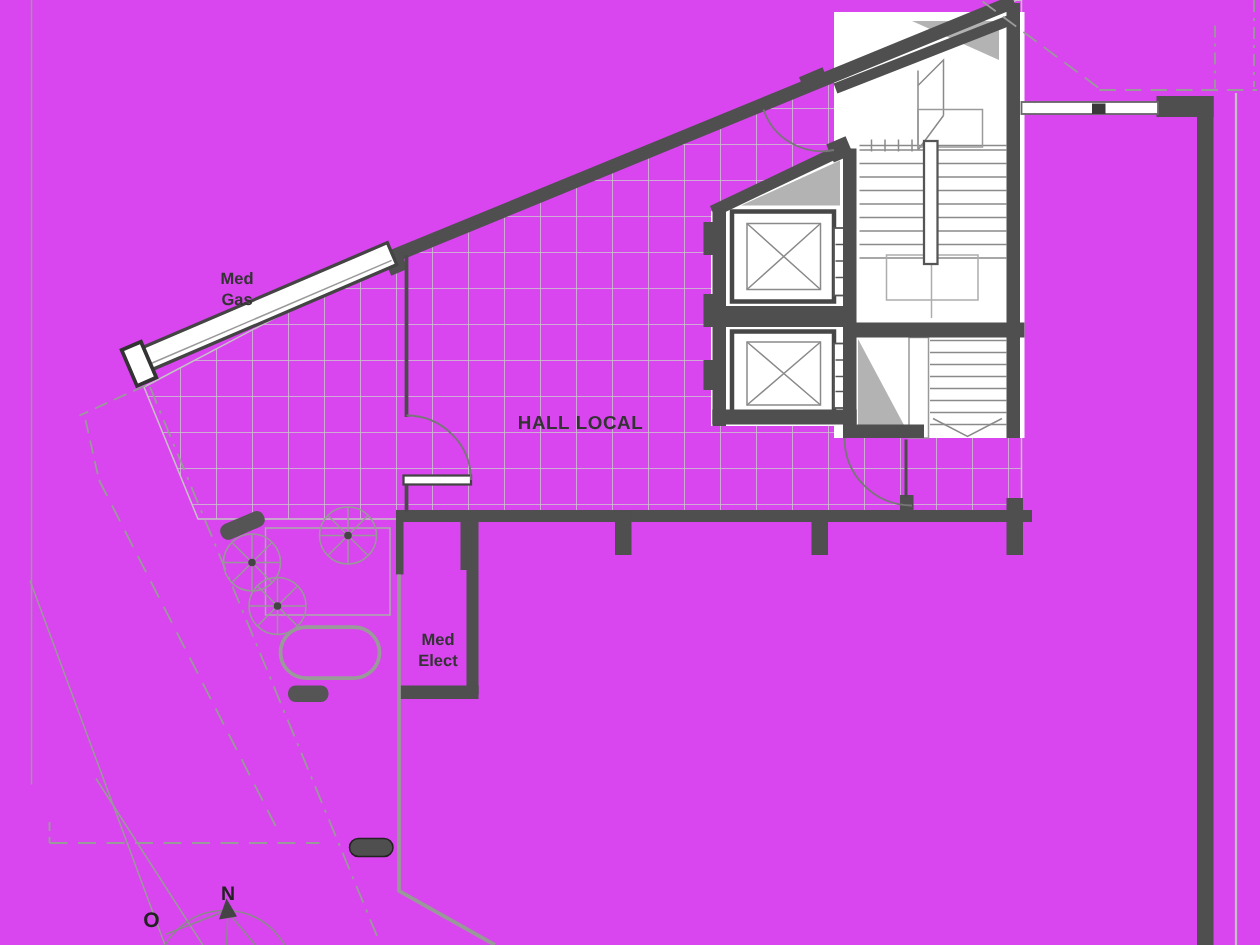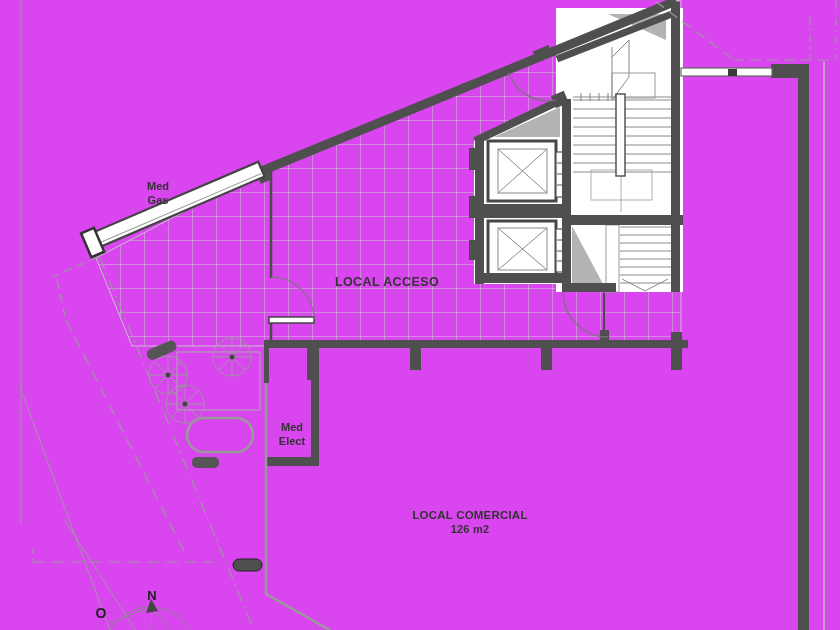--- a/index.html
+++ b/index.html
@@ -181,18 +181,17 @@
   </g>
 
   <g stroke="#8a8a8a" fill="none" stroke-width="1">
     <circle cx="150" cy="653" r="46"></circle>
     <path d="M150,653L152,607 M110,623L151,607 M151,607L172,632 M150,653L108,640"></path>
     <polygon points="146,613 158,611 151,599" fill="#444" stroke="none"></polygon>
   </g>
 </svg>
 
 <div class="lbl lbl-medgas"><span>Med</span><br><span>Gas</span></div>
-<div class="lbl lbl-hall">LOCAL ACCESO</div>
+<div class="lbl lbl-hall">HALL LOCAL</div>
 <div class="lbl lbl-medelect"><span>Med</span><br><span>Elect</span></div>
-<div class="lbl lbl-local"><span>LOCAL COMERCIAL</span><br><span class="sub">126 m2</span></div>
 <div class="lbl lbl-n">N</div>
 <div class="lbl lbl-o">O</div>
 </div>
 
 </body></html>

